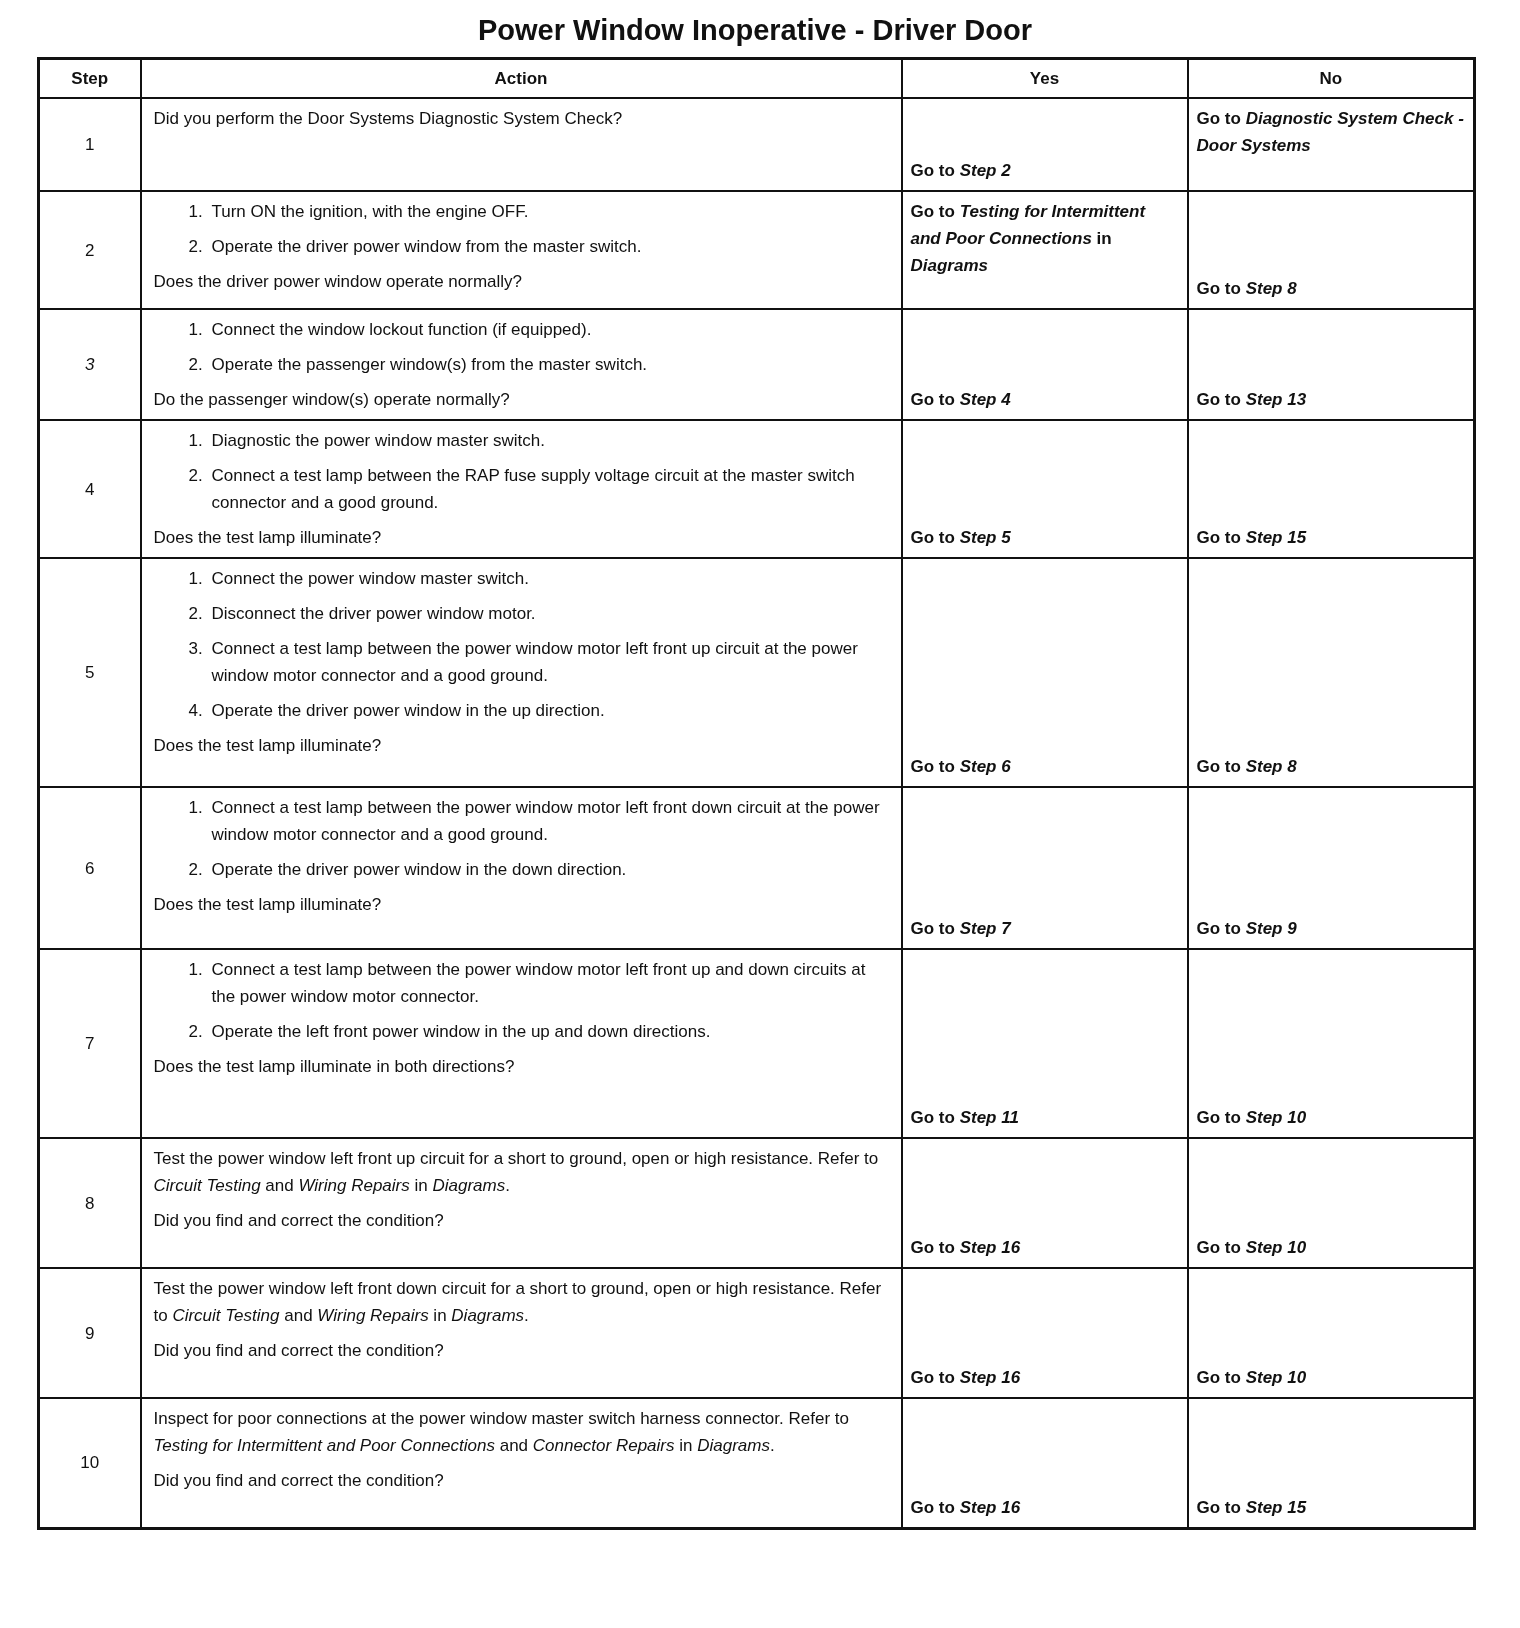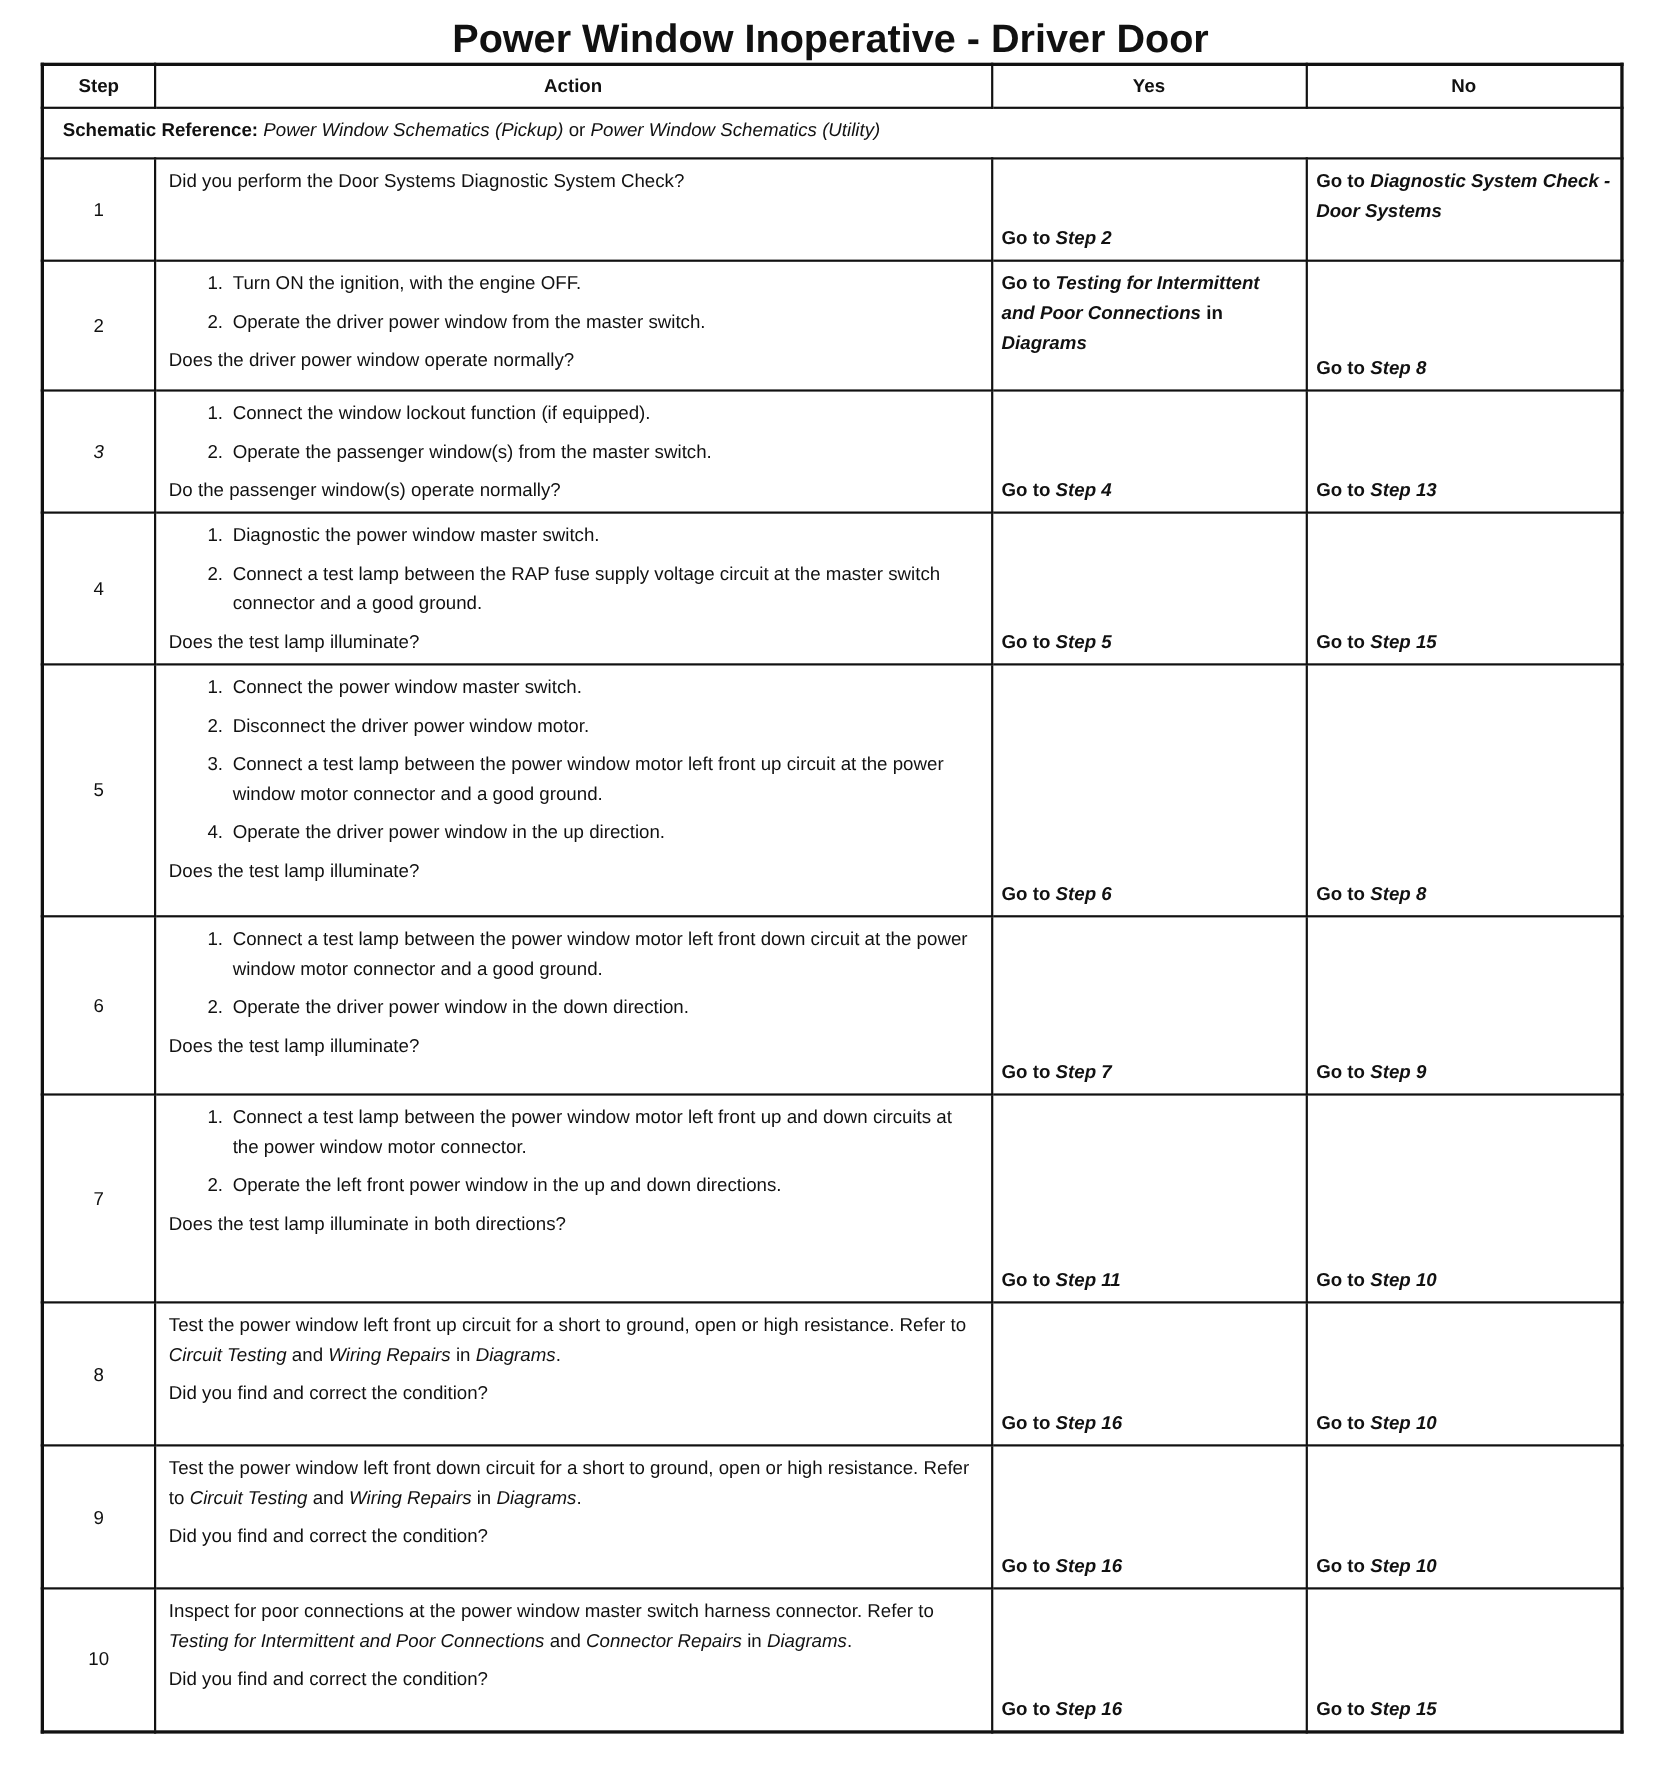--- a/index.html
+++ b/index.html
@@ -3,21 +3,21 @@
 <meta charset="utf-8">
 <style>
   html, body { margin: 0; padding: 0; background: #ffffff; }
   body {
     width: 1520px; height: 1628px; position: relative; overflow: hidden;
     font-family: "Liberation Sans", "DejaVu Sans", sans-serif;
     color: #111111;
   }
   .title {
     position: absolute; left: 0; top: 14px; width: 1510px;
-    text-align: center; font-weight: bold; font-size: 36px; letter-spacing: 0px;
+    text-align: center; font-weight: bold; font-size: 29px; letter-spacing: 0px;
   }
   table.diag {
     position: absolute; left: 37px; top: 57px; width: 1436px;
     border-collapse: collapse; table-layout: fixed;
     border: 3px solid #111;
   }
   table.diag td, table.diag th {
     border: 2.5px solid #111; padding: 0; vertical-align: top;
     font-size: 17px; line-height: 27px;
   }
@@ -53,28 +53,20 @@
     </colgroup>
   <thead>
     <tr>
       <th>Step</th>
       <th>Action</th>
       <th>Yes</th>
       <th>No</th>
     </tr>
   </thead>
   <tbody>
-    <tr>
-      <td class="ref" colspan="4">
-        <b>Schematic Reference:</b>
-        <span class="i">Power Window Schematics (Pickup)</span>
-        <span>or</span>
-        <span class="i">Power Window Schematics (Utility)</span>
-      </td>
-    </tr>
 
     <tr style="height:93px">
       <td class="step">1</td>
       <td class="action">
         <div>Did you perform the Door Systems Diagnostic System Check?</div>
       </td>
       <td class="yes">
         <span>Go to</span>
         <span class="i">Step 2</span>
       </td>

